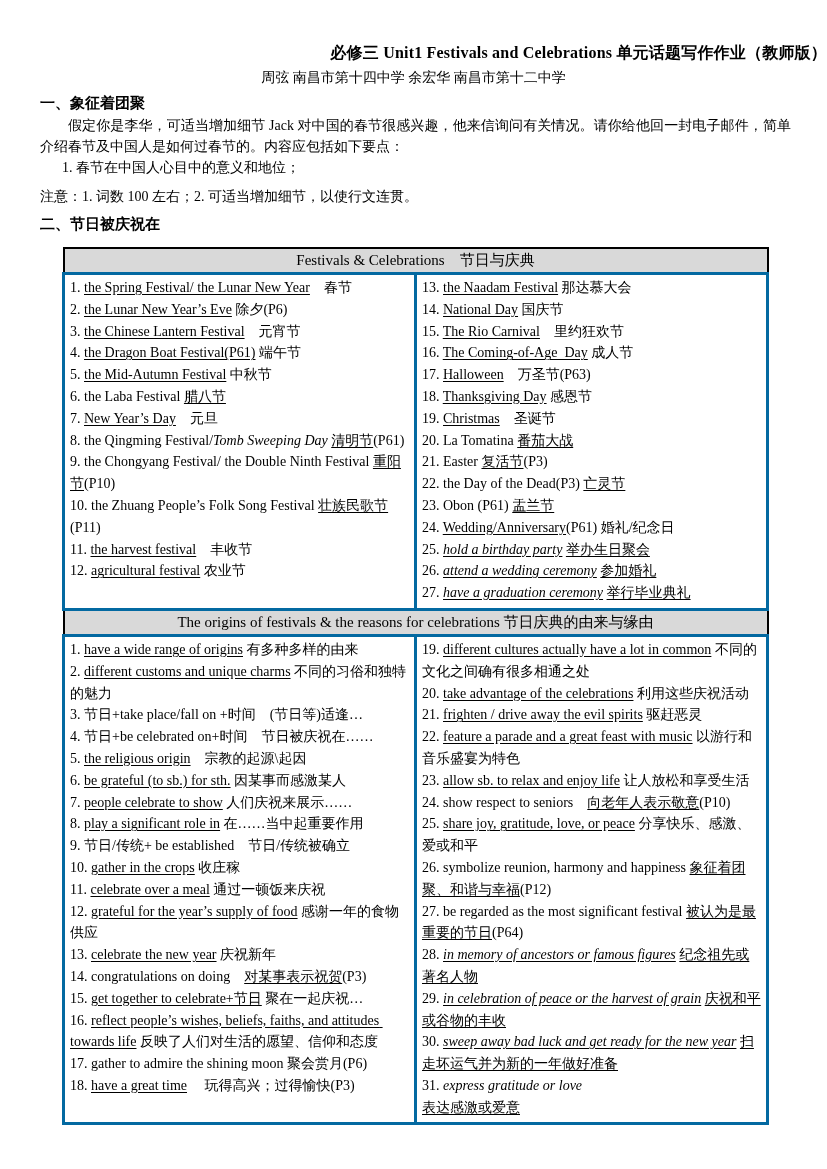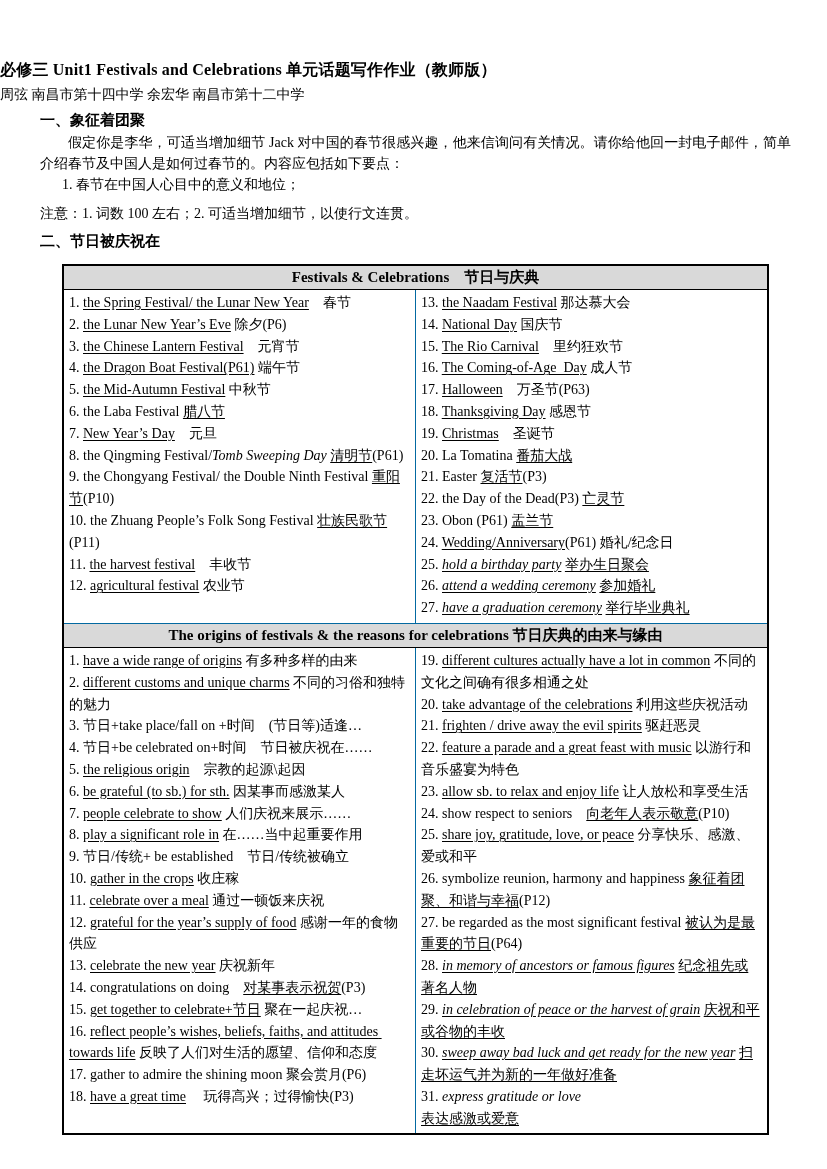--- a/index.html
+++ b/index.html
@@ -1,38 +1,38 @@
 <!DOCTYPE html>
 <html><head>
 <meta charset="utf-8">
 <style>
   html,body { margin:0; padding:0; background:#fff; }
   .page {
     width:827px; height:1169px; background:#ffffff; color:#000;
     position:relative; overflow:hidden;
     font-family:"Liberation Serif","DejaVu Serif",serif;
   }
-  .doc-title { padding-top:60px; text-align:left; font-size:16px; font-weight:bold; letter-spacing:0.2px; }
-  .doc-authors { font-size:14px; margin-top:5px; }
+  .doc-title { padding-top:43px; text-align:right; font-size:16px; font-weight:bold; letter-spacing:0.2px; }
+  .doc-authors { text-align:center; font-size:14px; margin-top:5px; }
   .sec-heading { margin:7px 40px 0 40px; font-size:15px; font-weight:bold; }
   .intro { margin:2px 36px 0 40px; font-size:14px; line-height:21px; text-indent:2em; text-align:justify; }
   .points { margin:0 40px 0 62px; font-size:14px; line-height:21px; }
   .point { }
   .note { margin:8px 40px; font-size:14px; line-height:21px; }
   table.vocab {
     margin:13px 0 0 62px; width:707px;
     border-collapse:collapse; border:2px solid #000;
     table-layout:fixed; font-size:14px;
   }
   th.thead {
     border:1px solid #000; background:#d9d9d9;
-    font-size:15px; font-weight:bold; text-align:center; padding:2px 4px;
+    font-size:15px; font-weight:normal; text-align:center; padding:2px 4px;
   }
   td.cell {
-    border:1px solid #0369a1; vertical-align:top;
+    border:3px solid #0369a1; vertical-align:top;
     padding:2px 5px 4px 5px; line-height:21.8px;
     white-space:pre-wrap; word-break:break-word;
   }
   td.c-left { width:333px; }
   .vitem { }
   .u { text-decoration:underline; text-underline-offset:2px; }
   .i { font-style:italic; }
   .num { }
 </style>
 </head>

